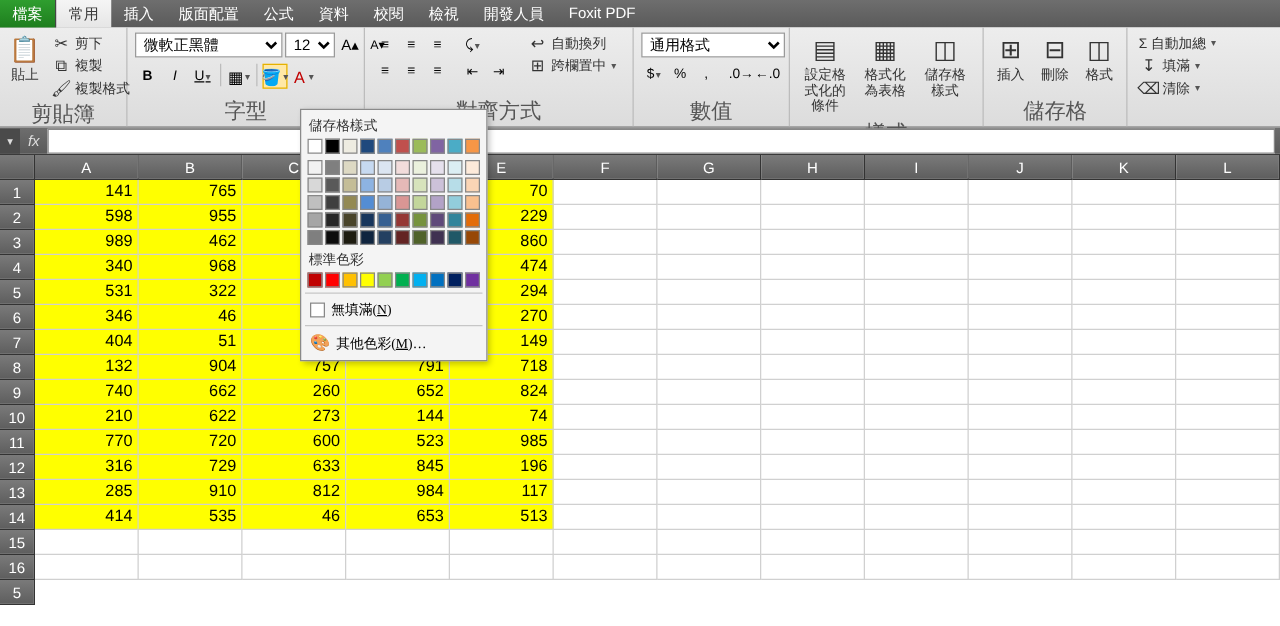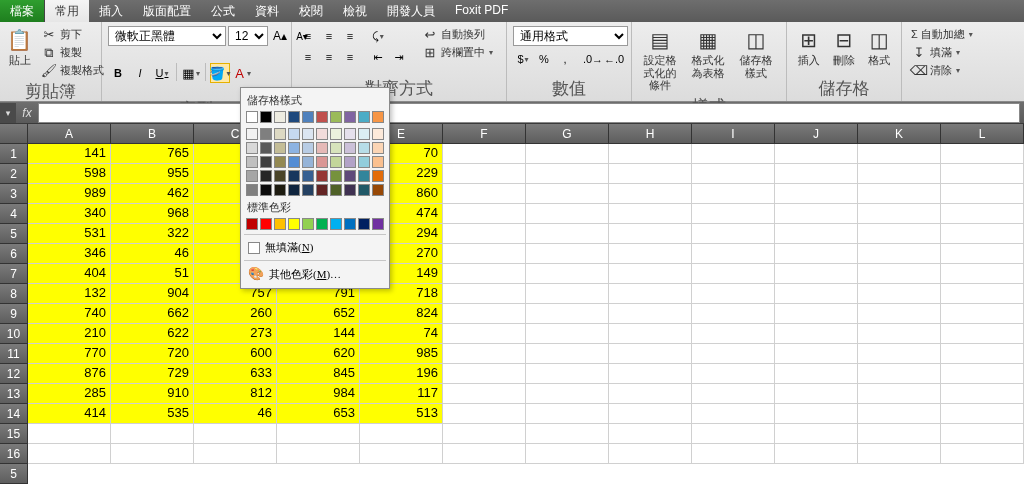--- a/index.html
+++ b/index.html
@@ -15,21 +15,21 @@
 .ribbon { background: linear-gradient(#ededed,#dcdcdc); border-bottom: 1px solid #8a8a8a; height: 80px; display: flex; }
 .group { border-right: 1px solid #bcbcbc; padding: 4px 6px 0; display: flex; flex-direction: column; justify-content: space-between; }
 .group-label { text-align: center; font-size: 17px; color: #555; padding: 1px 0; }
 .group-body { display: flex; align-items: flex-start; gap: 4px; flex: 1; }
 .vstack { display: flex; flex-direction: column; gap: 1px; }
 .btn-sm { display: flex; align-items: center; gap: 3px; padding: 1px 3px; height: 17px; font-size: 11px; color: #333; cursor: pointer; white-space: nowrap; }
 .big-btn { display: flex; flex-direction: column; align-items: center; justify-content: center; width: 44px; padding: 2px; cursor: pointer; font-size: 11px; color: #333; text-align: center; line-height: 1.15; }
 .icon { display: inline-flex; width: 16px; height: 16px; align-items: center; justify-content: center; font-size: 13px; }
 .icon-lg { width: 24px; height: 24px; font-size: 20px; margin-bottom: 2px; }
 select.combo, input.combo { height: 20px; border: 1px solid #9a9a9a; background: #fff; font-size: 12px; padding: 0 2px; }
-.font-row { display: flex; gap: 2px; margin-bottom: 14px; }
+.font-row { display: flex; gap: 2px; margin-bottom: 2px; }
 .toggle { width: 20px; height: 20px; display: inline-flex; align-items: center; justify-content: center; border: 1px solid transparent; cursor: pointer; }
 .dd::after { content: "▾"; font-size: 8px; margin-left: 1px; color: #555; }
 
 
 .fx-row { display: flex; align-items: center; height: 22px; background: linear-gradient(#6e6e6e,#5a5a5a); border-bottom: 1px solid #3a3a3a; }
 .namebox { width: 110px; height: 20px; margin: 1px 0 1px 40px; background: #fff; border: 1px solid #888; display: flex; align-items: center; padding: 0 4px; font-size: 12px; justify-content: center; }
 .name-dd { width: 16px; height: 20px; background: #4a4a4a; color: #ddd; display: flex; align-items: center; justify-content: center; font-size: 9px; cursor: pointer; }
 .fx-lbl { width: 22px; text-align: center; color: #ddd; font-style: italic; font-size: 12px; }
 .fx-input { flex: 1; height: 20px; margin: 1px 4px 1px 0; background: #fff; border: 1px solid #888; }
 
@@ -403,32 +403,32 @@
           <div class="cell"></div>
           <div class="cell"></div>
           <div class="cell"></div>
           <div class="cell"></div>
           <div class="cell"></div>
         </div>
         <div class="row">
           <div class="cell hl">770</div>
           <div class="cell hl">720</div>
           <div class="cell hl">600</div>
-          <div class="cell hl">620</div>
+          <div class="cell hl">523</div>
           <div class="cell hl">985</div>
           <div class="cell"></div>
           <div class="cell"></div>
           <div class="cell"></div>
           <div class="cell"></div>
           <div class="cell"></div>
           <div class="cell"></div>
           <div class="cell"></div>
         </div>
         <div class="row">
-          <div class="cell hl">876</div>
+          <div class="cell hl">316</div>
           <div class="cell hl">729</div>
           <div class="cell hl">633</div>
           <div class="cell hl">845</div>
           <div class="cell hl">196</div>
           <div class="cell"></div>
           <div class="cell"></div>
           <div class="cell"></div>
           <div class="cell"></div>
           <div class="cell"></div>
           <div class="cell"></div>

